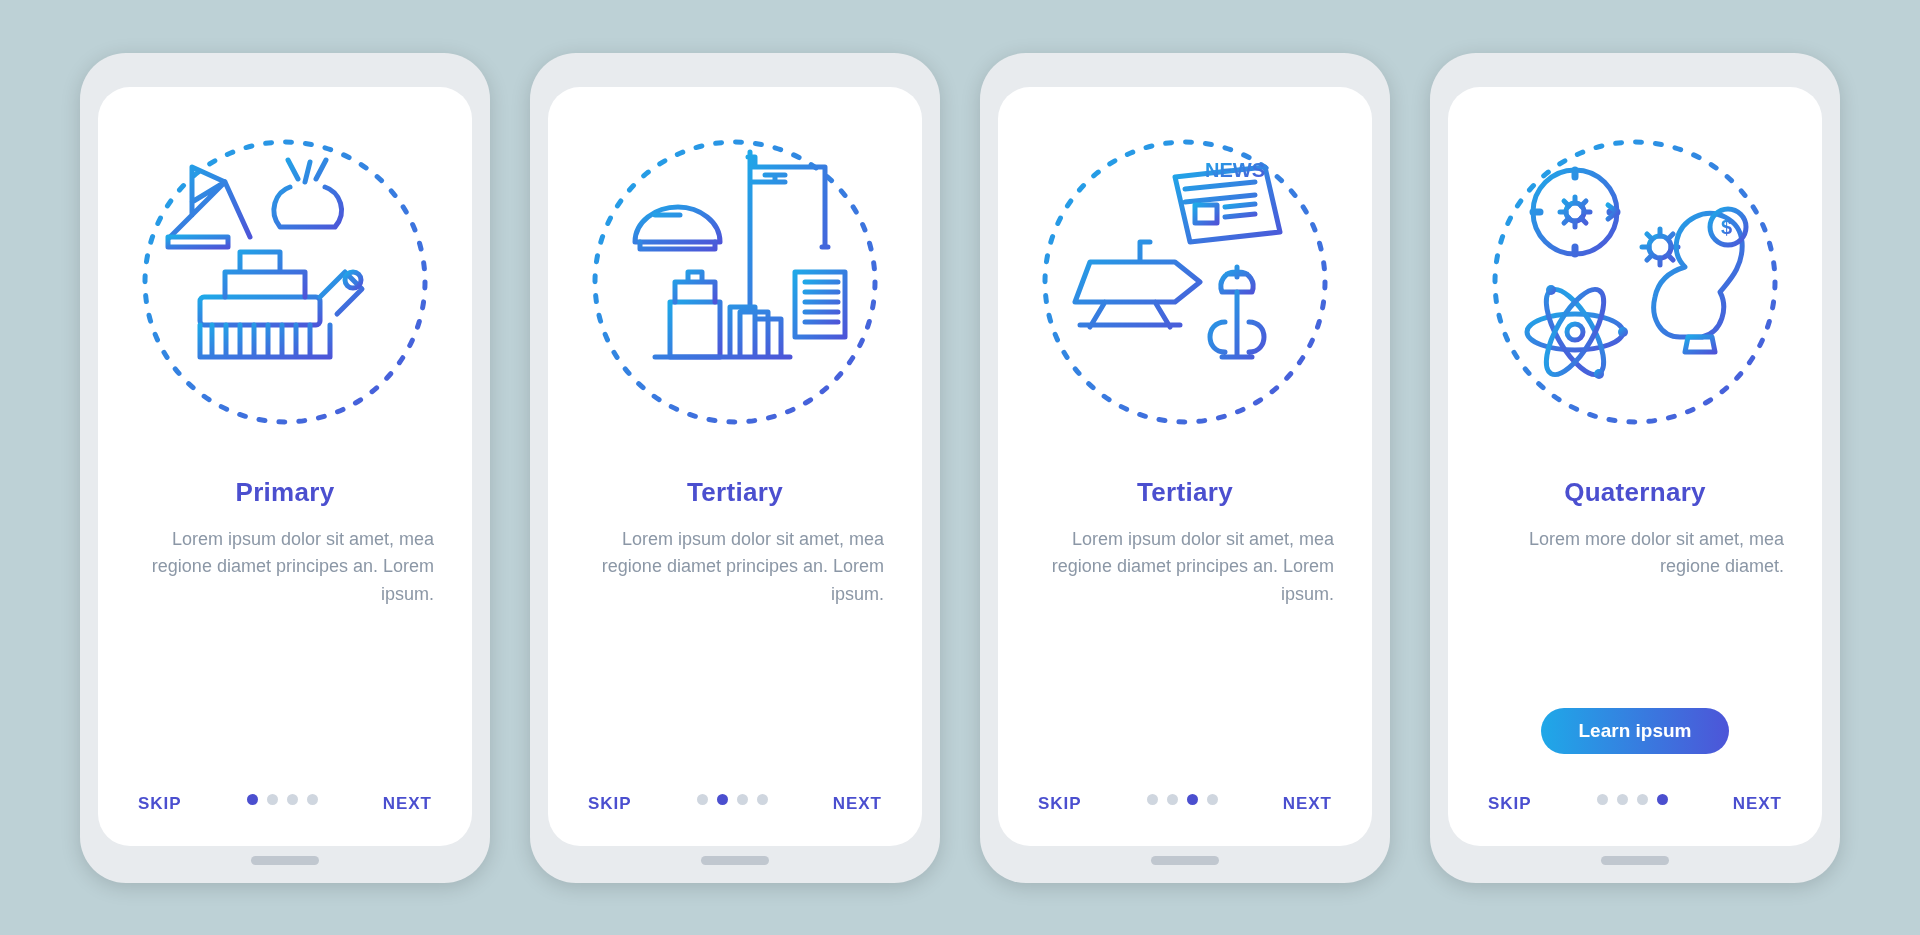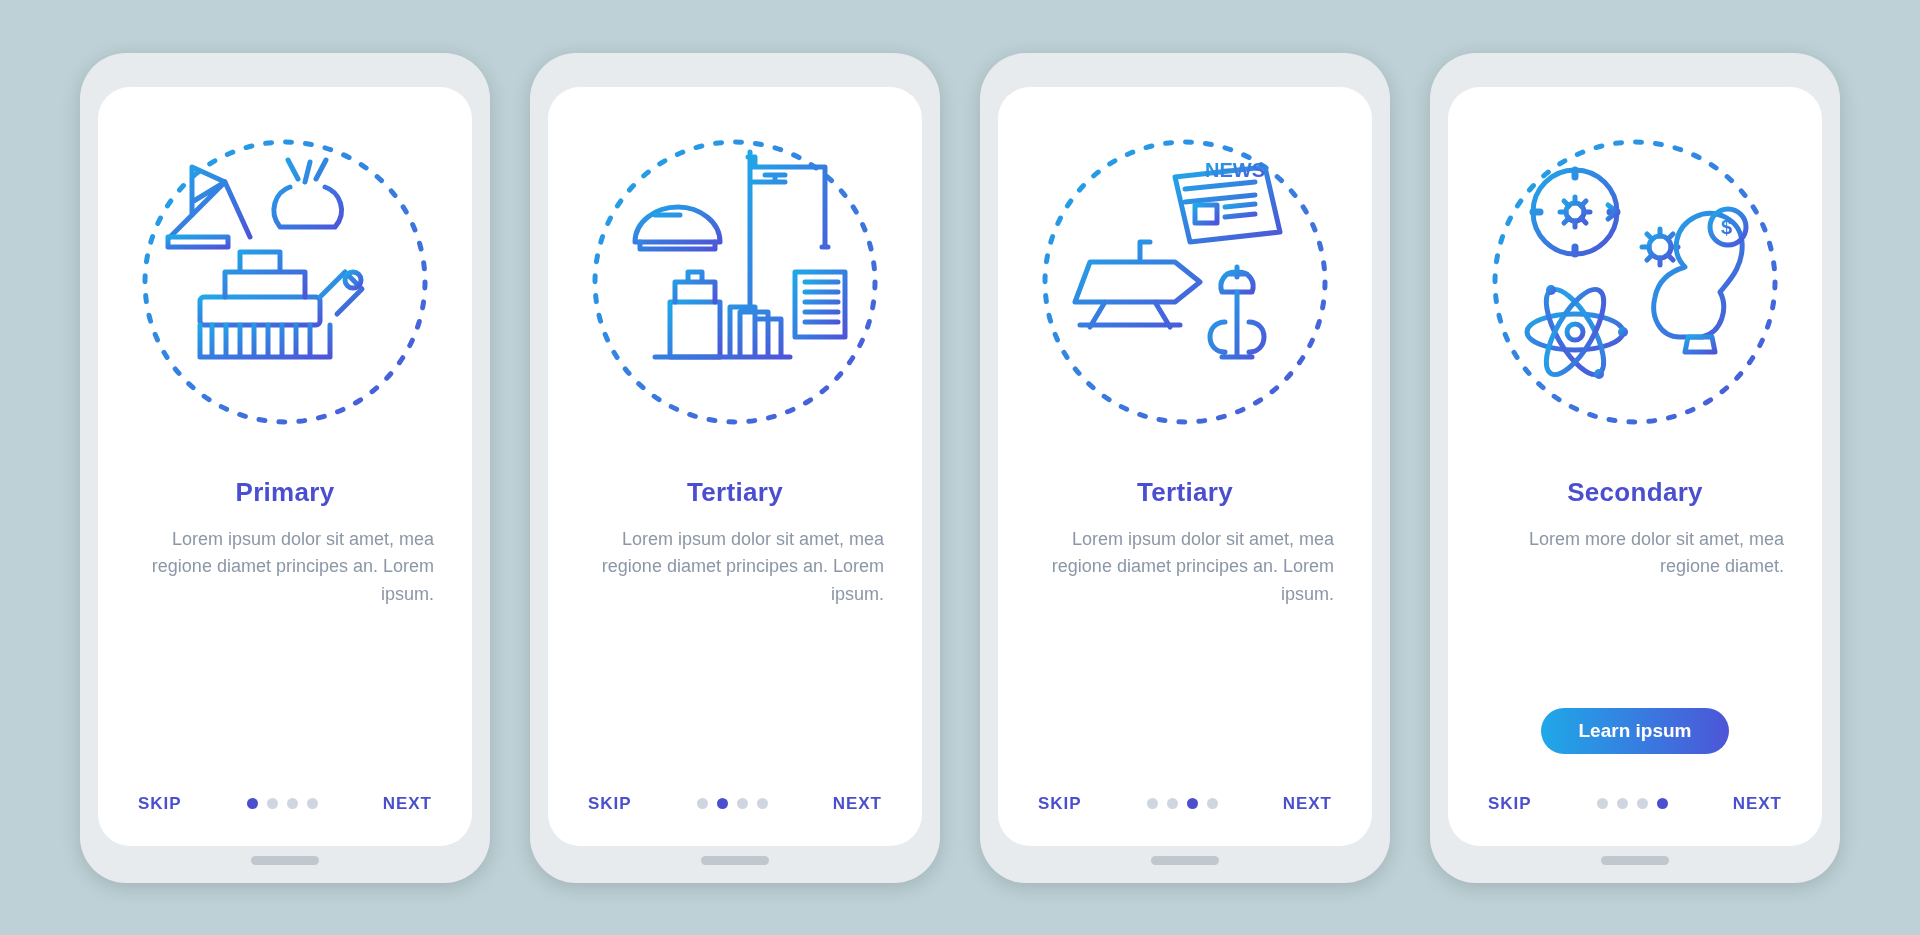--- a/index.html
+++ b/index.html
@@ -5,21 +5,21 @@
 *{box-sizing:border-box;margin:0;padding:0}
 body{background:#bdd1d6;font-family:-apple-system,BlinkMacSystemFont,"Segoe UI",Arial,sans-serif;width:1920px;height:935px;display:flex;align-items:center;justify-content:center;gap:40px}
 .phone{width:410px;height:830px;background:#e8ebee;border-radius:46px;padding:18px;box-shadow:0 4px 20px rgba(0,0,0,.15);position:relative;display:flex;flex-direction:column}
 .notch{width:70px;height:10px;background:#e8ebee;border-radius:5px;margin:0 auto 6px}
 .screen{flex:1;background:#fff;border-radius:32px;padding:30px 34px 20px;display:flex;flex-direction:column;align-items:center}
 .art{width:310px;height:310px;margin-top:10px;display:flex;align-items:center;justify-content:flex-start}
 .title{font-size:26px;font-weight:700;color:#4b4fcf;margin:40px 0 18px;letter-spacing:.3px}
 .desc{font-size:18px;color:#8b97a6;line-height:1.55;text-align:right;padding:0 4px}
 .spacer{flex:1}
 .cta{background:linear-gradient(90deg,#1fa8e8 0%,#4d55d8 100%);color:#fff;border:none;border-radius:999px;padding:12px 38px;font-size:19px;font-weight:600;margin-bottom:40px;cursor:pointer}
-.navrow{width:100%;display:flex;align-items:center;justify-content:space-between;padding:0 6px 12px}
+.navrow{width:100%;display:flex;justify-content:space-between;padding:0 6px 12px}
 .navlink{font-size:17px;color:#4b4fcf;letter-spacing:1px;font-weight:600;cursor:pointer}
 .dots{display:flex;gap:9px}
 .dot{width:11px;height:11px;border-radius:50%;background:#cfd6df}
 .dot.active{background:#4b4fcf}
 .homebar{width:68px;height:9px;background:#c0c7cf;border-radius:5px;margin:10px auto 0}
 svg{display:block}
 </style>
 </head>
 <body>
 
@@ -172,21 +172,21 @@
       <circle cx="95" cy="205" r="8"></circle>
       <ellipse cx="95" cy="205" rx="48" ry="18"></ellipse>
       <ellipse cx="95" cy="205" rx="48" ry="18" transform="rotate(60 95 205)"></ellipse>
       <ellipse cx="95" cy="205" rx="48" ry="18" transform="rotate(-60 95 205)"></ellipse>
       <circle cx="143" cy="205" r="5" fill="url(#g-quaternary)" stroke="none"></circle>
       <circle cx="71" cy="163" r="5" fill="url(#g-quaternary)" stroke="none"></circle>
       <circle cx="119" cy="247" r="5" fill="url(#g-quaternary)" stroke="none"></circle>
     </g>
         </svg>
       </div>
-      <h2 class="title">Secondary</h2>
+      <h2 class="title">Quaternary</h2>
       <p class="desc">Lorem more dolor sit amet, mea regione diamet.</p>
       <div class="spacer"></div>
       <button class="cta">Learn ipsum</button>
       <div class="navrow">
         <span class="navlink">SKIP</span>
         <div class="dots">
           <span class="dot"></span>
           <span class="dot"></span>
           <span class="dot"></span>
           <span class="dot active"></span>

